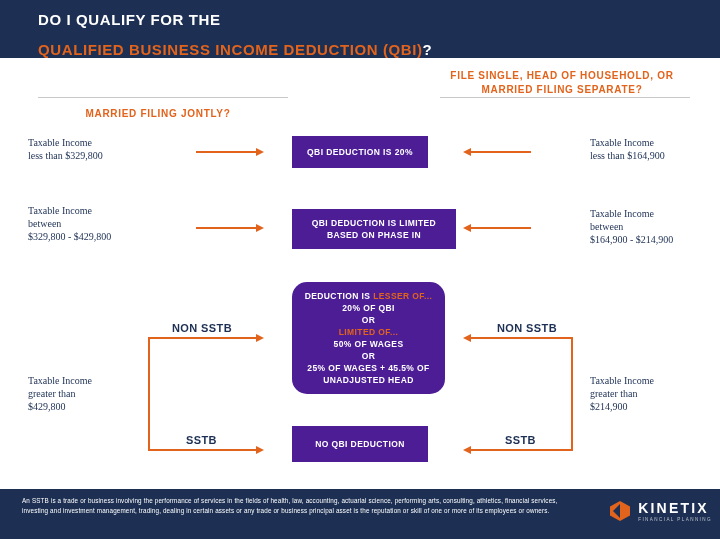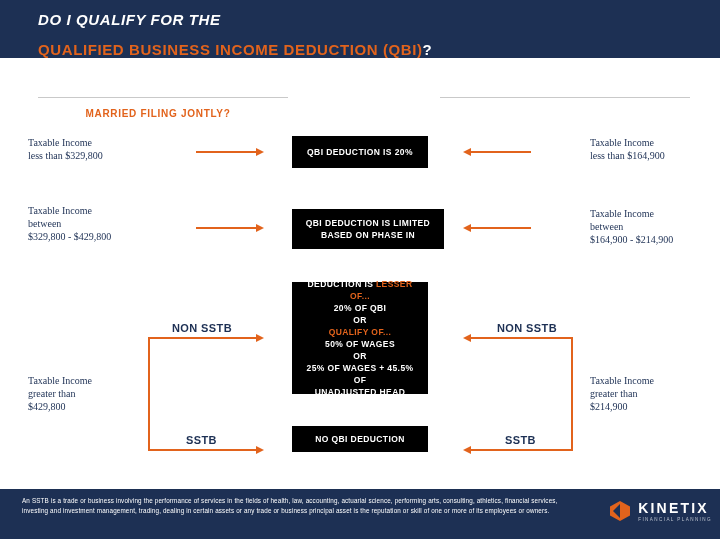--- a/index.html
+++ b/index.html
@@ -29,21 +29,20 @@
     background: #1d3054;
   }
   .header .line1 {
     position: absolute;
     left: 38px;
     top: 11px;
     color: #ffffff;
     font-size: 15px;
     font-weight: bold;
     letter-spacing: 0.6px;
-    font-style: italic;
   }
   .header .line2 {
     position: absolute;
     left: 38px;
     top: 33px;
     font-size: 15px;
     font-weight: bold;
     letter-spacing: 0.6px;
     color: #ffffff;
     margin-top: 8px;
@@ -86,21 +85,21 @@
     color: #1d3054;
     font-size: 10px;
     line-height: 13px;
     font-family: Liberation Serif, serif;
   }
   .txt.right { text-align: left; }
 
   
   .box {
     position: absolute;
-    background: #000000;
+    background: #4c1d95;
     color: #ffffff;
     text-align: center;
     font-size: 8.5px;
     font-weight: bold;
     letter-spacing: 0.4px;
     line-height: 12px;
     display: flex;
     align-items: center;
     justify-content: center;
     box-sizing: border-box;
@@ -195,20 +194,21 @@
   <div class="header">
     <div class="line1">DO I QUALIFY FOR THE</div>
     <div class="line2">
       <span class="orange">QUALIFIED BUSINESS INCOME DEDUCTION (QBI)</span><span>?</span>
     </div>
   </div>
 
   <div class="col-title" id="title-left">MARRIED FILING JONTLY?</div>
   <div class="title-rule" id="rule-left"></div>
 
+  <div class="col-title" id="title-right">FILE SINGLE, HEAD OF HOUSEHOLD, OR MARRIED FILING SEPARATE?</div>
   <div class="title-rule" id="rule-right"></div>
 
   <div class="txt" style="left:28px; top:136px; width:140px; white-space:pre-line;">Taxable Income
 less than $329,800</div>
 
   <div class="arrow-line" style="left:196px; top:151px; width:60px;"></div>
   <div class="arrow-head right" style="left:256px; top:147.5px;"></div>
 
   <div class="box" style="left:292px; top:136px; width:136px; height:32px;">QBI DEDUCTION IS 20%</div>
 
@@ -218,42 +218,42 @@
   <div class="txt right" style="left:590px; top:136px; width:140px; white-space:pre-line;">Taxable Income
 less than $164,900</div>
 
   <div class="txt" style="left:28px; top:204px; width:150px; white-space:pre-line;">Taxable Income
 between
 $329,800 - $429,800</div>
 
   <div class="arrow-line" style="left:196px; top:227px; width:60px;"></div>
   <div class="arrow-head right" style="left:256px; top:223.5px;"></div>
 
-  <div class="box" style="left:292px; top:209px; width:152px; height:40px; white-space:pre-line;">QBI DEDUCTION IS LIMITED
+  <div class="box" style="left:292px; top:209px; width:164px; height:40px; white-space:pre-line;">QBI DEDUCTION IS LIMITED
 BASED ON PHASE IN</div>
 
   <div class="arrow-head left" style="left:463px; top:223.5px;"></div>
   <div class="arrow-line" style="left:471px; top:227px; width:60px;"></div>
 
   <div class="txt right" style="left:590px; top:207px; width:150px; white-space:pre-line;">Taxable Income
 between
 $164,900 - $214,900</div>
 
-  <div class="box" style="left:292px; top:282px; width:136px; height:112px; flex-direction:column; justify-content:center;">
+  <div class="box" style="left:292px; top:282px; width:153px; height:112px; flex-direction:column; justify-content:center;border-radius:15px;">
     <div><span>DEDUCTION IS </span><span class="orange">LESSER OF...</span></div>
     <div>20% OF QBI</div>
     <div>OR</div>
-    <div class="orange">QUALIFY OF...</div>
+    <div class="orange">LIMITED OF...</div>
     <div>50% OF WAGES</div>
     <div>OR</div>
     <div>25% OF WAGES + 45.5% OF</div>
     <div>UNADJUSTED HEAD</div>
   </div>
 
-  <div class="box" style="left:292px; top:426px; width:136px; height:26px;">NO QBI DEDUCTION</div>
+  <div class="box" style="left:292px; top:426px; width:136px; height:36px;">NO QBI DEDUCTION</div>
 
   <div class="txt" style="left:28px; top:374px; width:150px; white-space:pre-line;">Taxable Income
 greater than
 $429,800</div>
 
   <div class="vline" style="left:148px; top:337px; height:114px;"></div>
   <div class="hline" style="left:148px; top:337px; width:108px;"></div>
   <div class="arrow-head right" style="left:256px; top:333.5px;"></div>
   <div class="hline" style="left:148px; top:449px; width:108px;"></div>
   <div class="arrow-head right" style="left:256px; top:445.5px;"></div>

